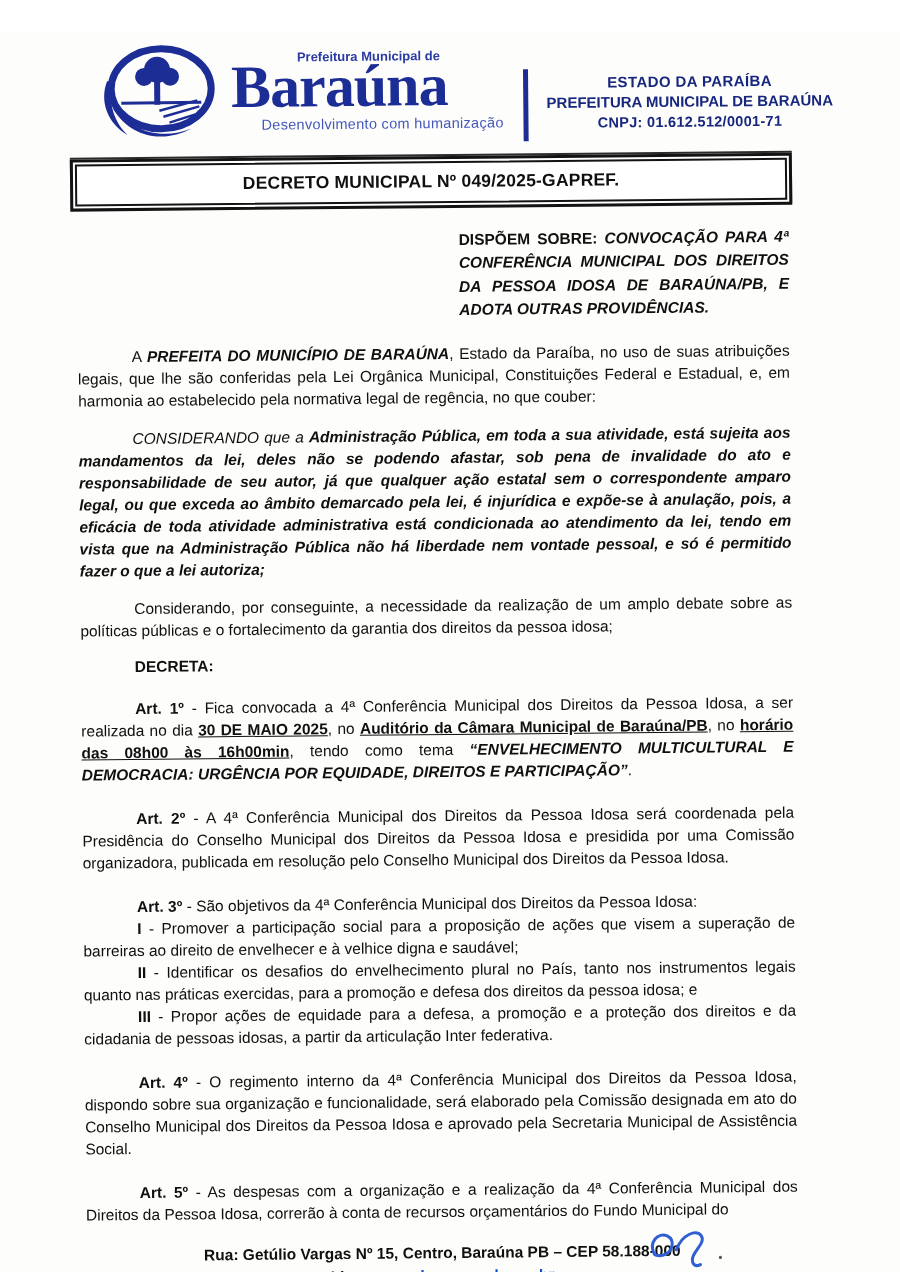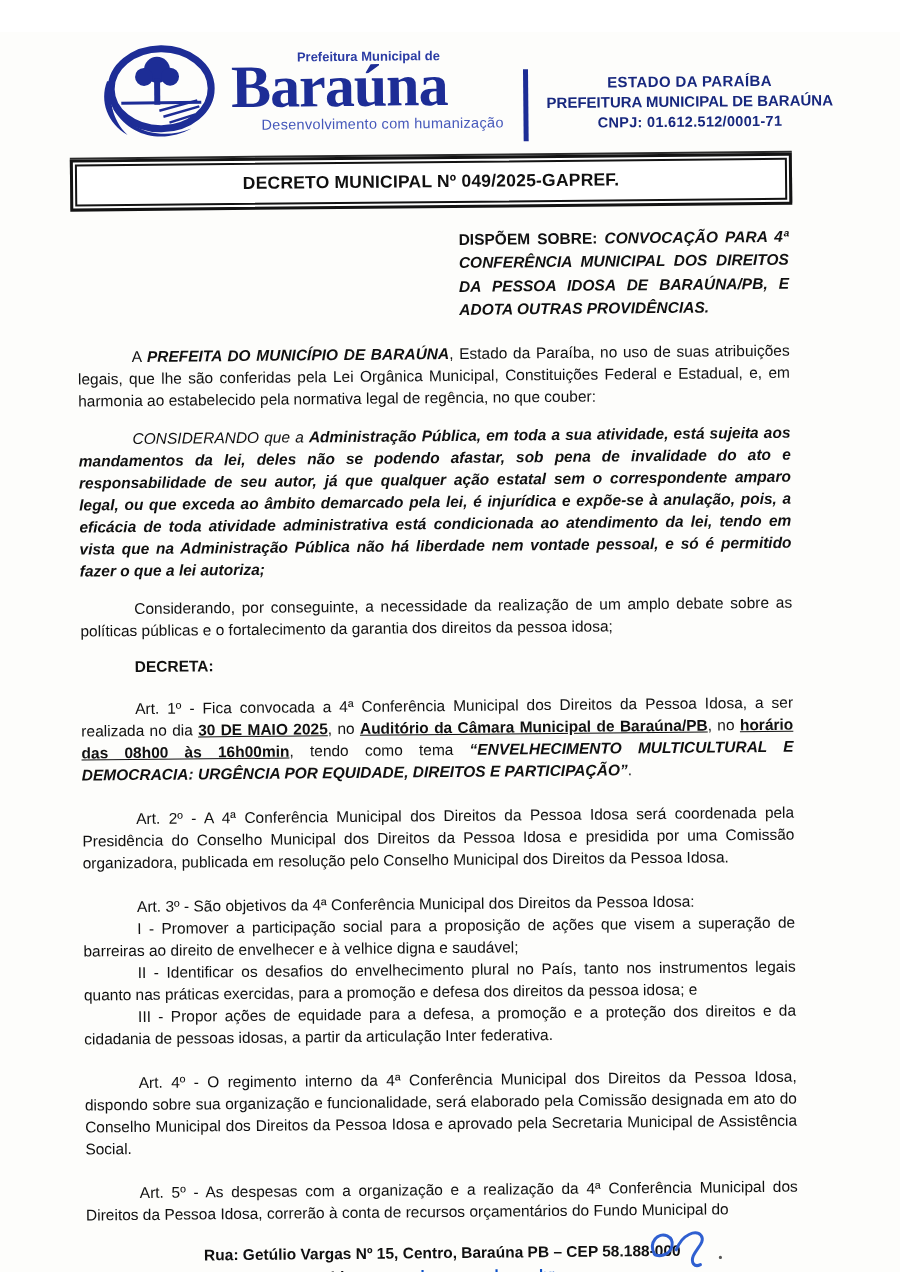--- a/index.html
+++ b/index.html
@@ -37,21 +37,21 @@
   .subject {
     width:330px; margin:20px 0 0 auto; text-align:justify;
     font-weight:bold; font-style:italic; font-size:15.5px; line-height:1.5;
   }
   .subject .lbl { font-style:normal; }
   .p { margin:16px 0 0; text-align:justify; text-indent:54px; font-size:15.5px; line-height:1.42; }
   .p.first { margin-top:22px; }
   .p.article { margin-top:22px; }
   .italic-par { font-style:italic; }
   .bi { font-weight:bold; font-style:italic; }
-  .b { font-weight:normal; }
+  .b { font-weight:bold; }
   .bu { font-weight:bold; text-decoration:underline; }
   .decreta { margin-top:16px; text-indent:54px; font-weight:bold; font-size:15.5px; }
   .objective { margin-top:0; }
 
   
   .footer { margin-top:20px; text-align:center; font-weight:bold; font-size:15.5px; line-height:1.35; }
   .site-line { margin-top:2px; }
   .site-link { color:#0b50c9; text-decoration:underline; cursor:pointer; }
   .pen-mark { position:absolute; left:640px; top:1196px; }
 

